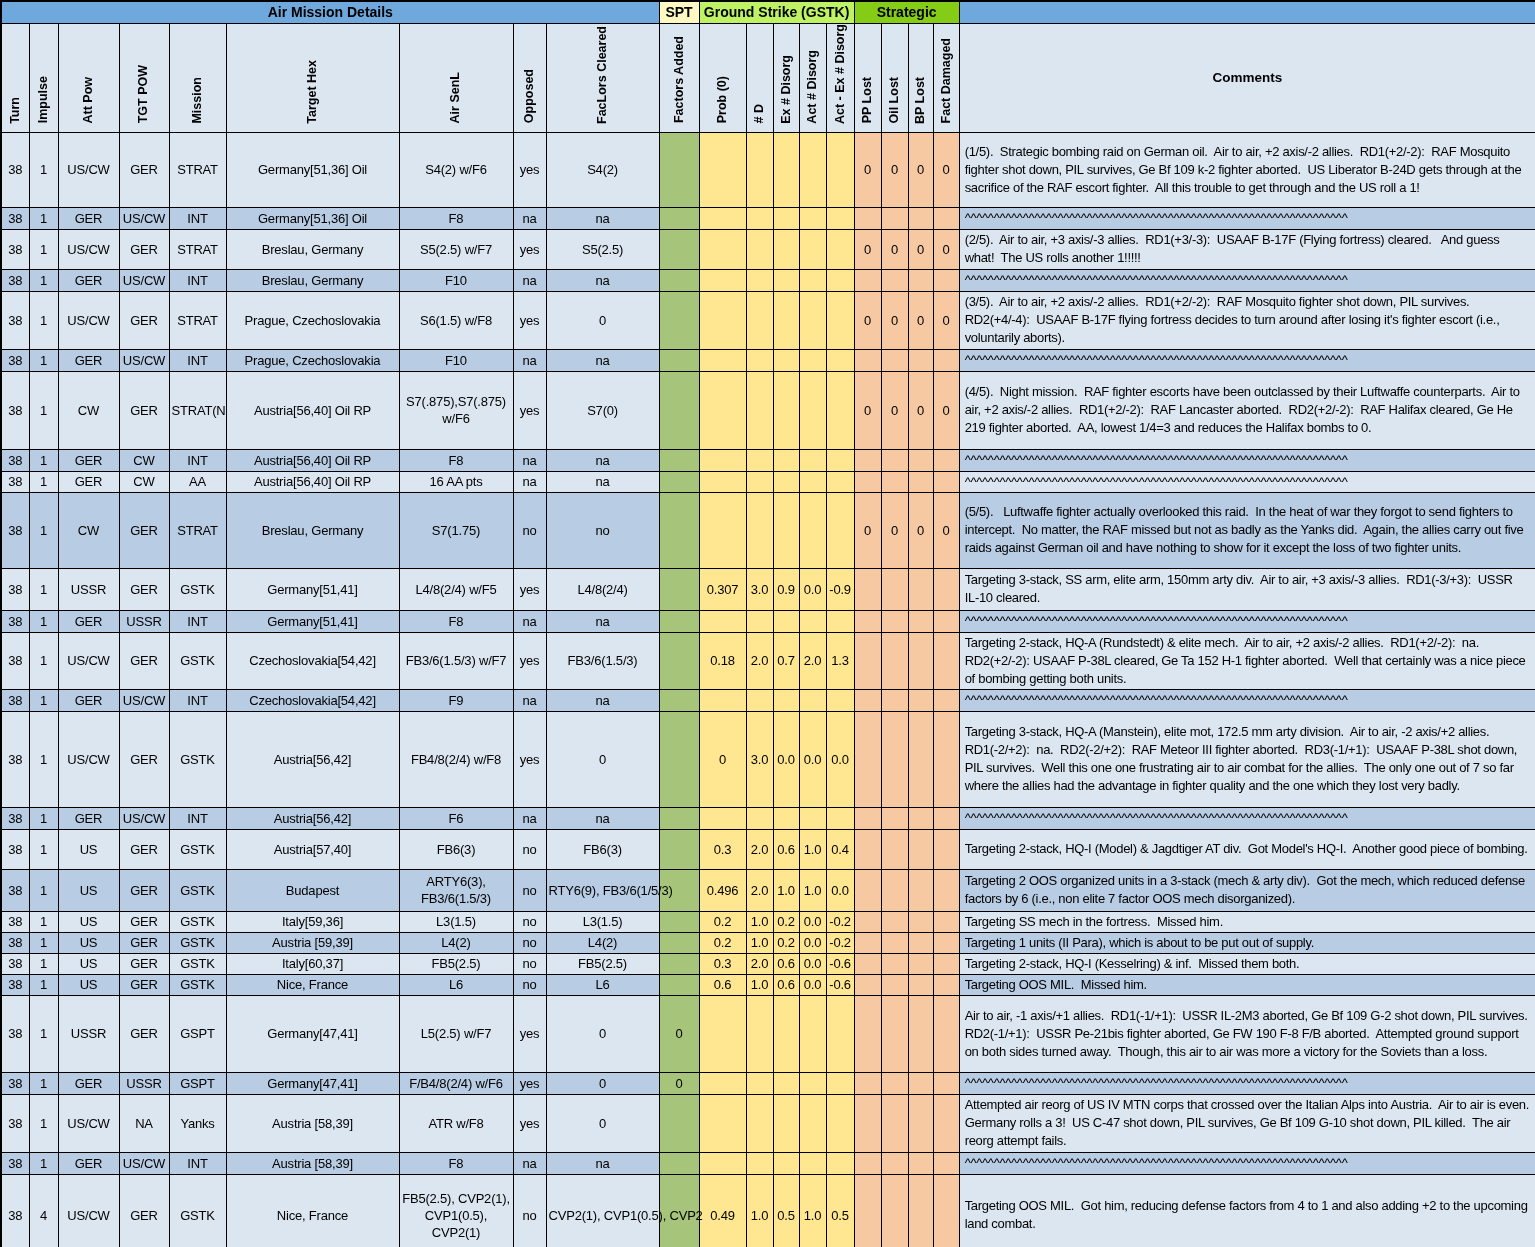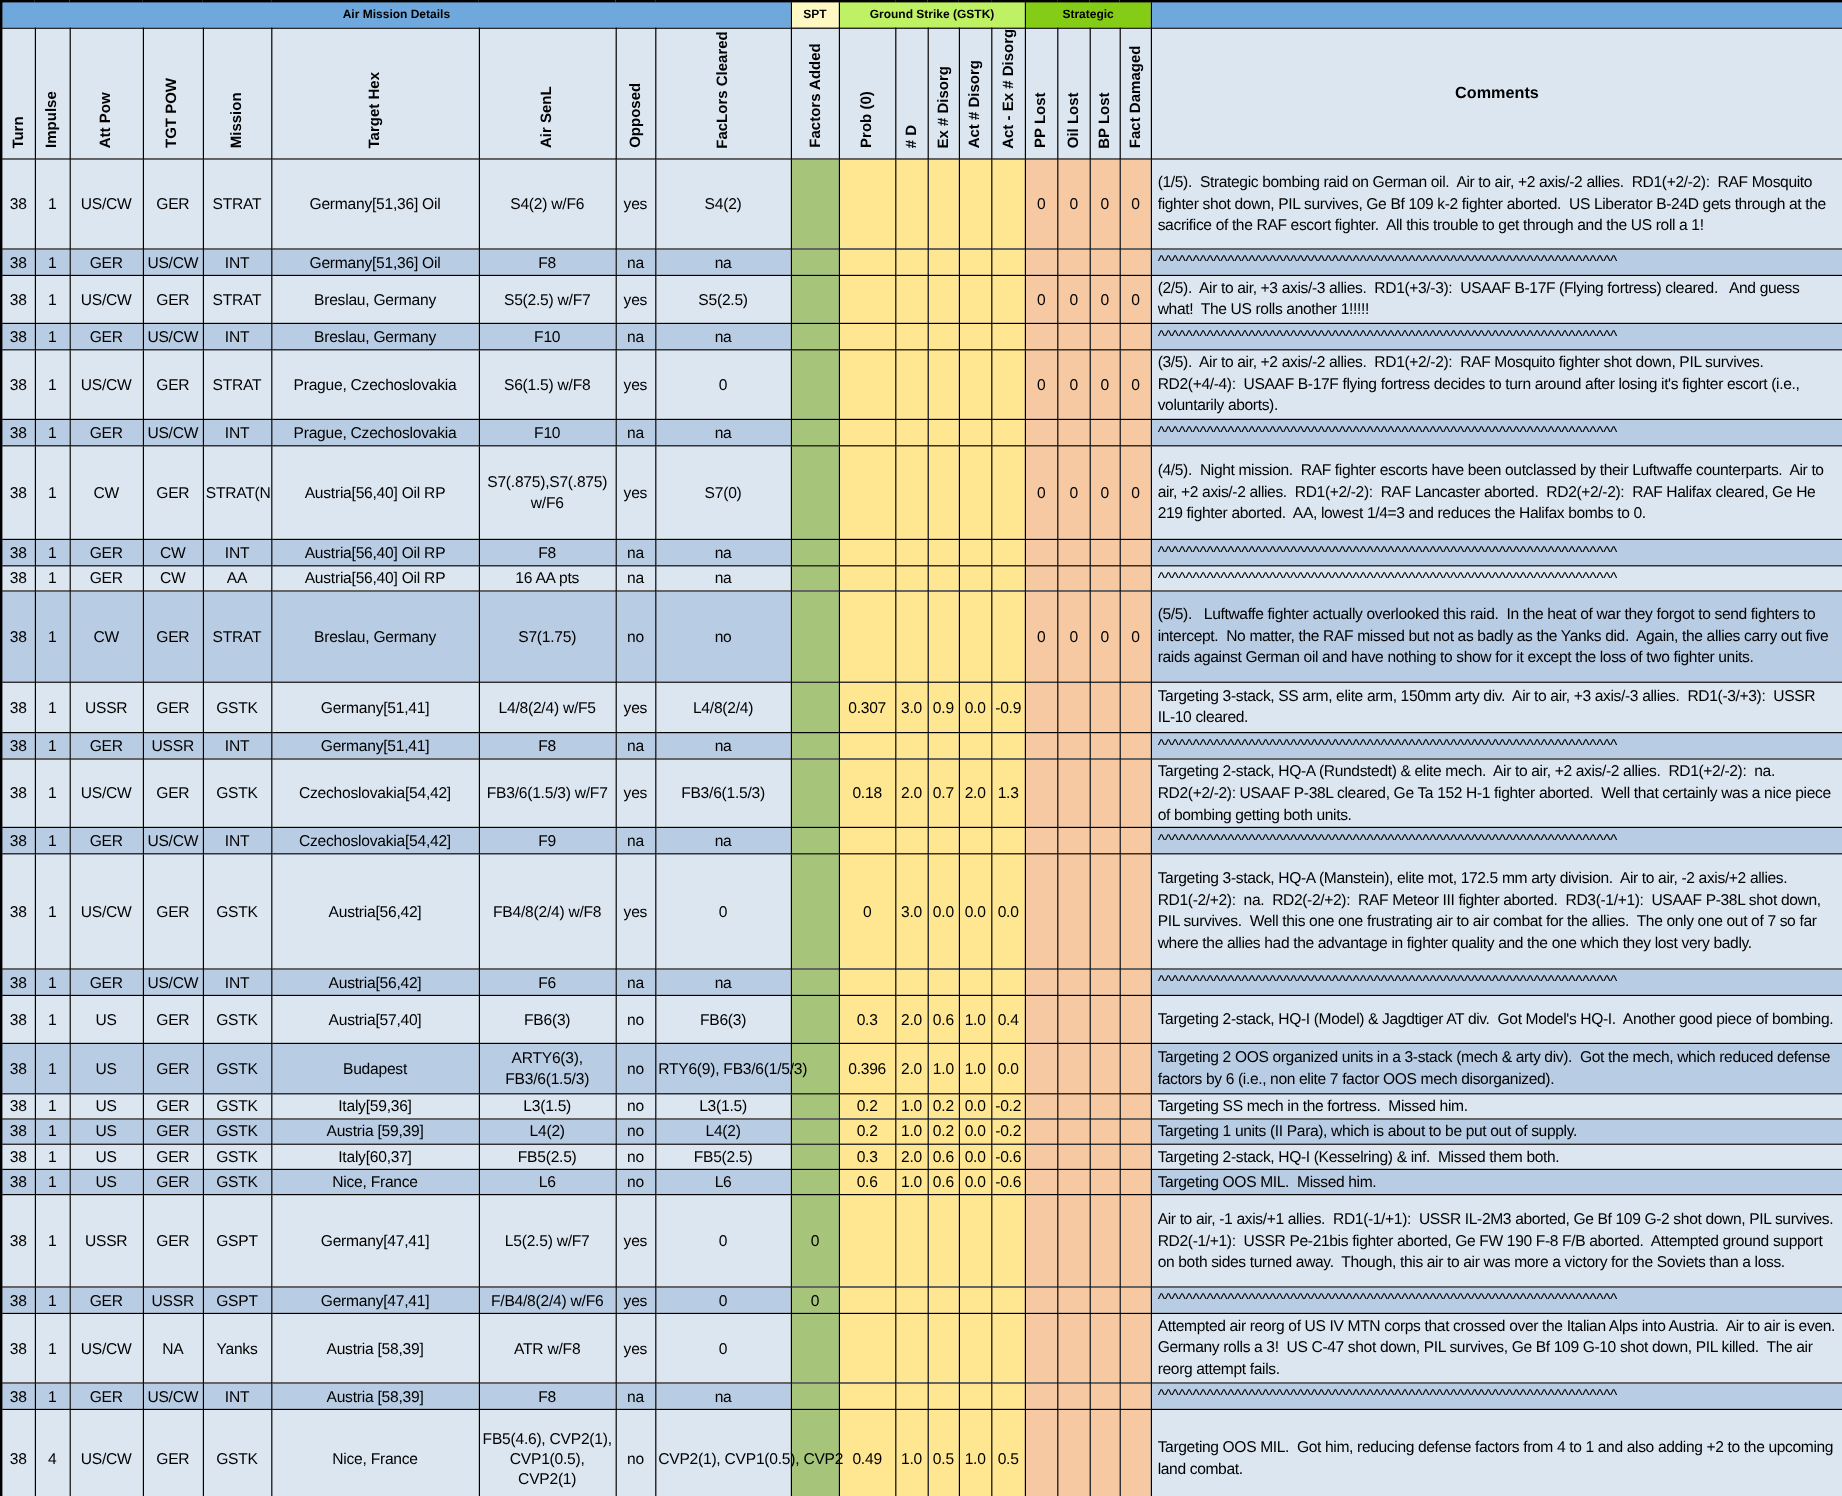--- a/index.html
+++ b/index.html
@@ -1,19 +1,19 @@
 <!DOCTYPE html>
 <html><head>
 <meta charset="utf-8">
 <style>
   html,body{margin:0;padding:0;background:#fff;}
   body{width:1535px;font-family:"Liberation Sans",sans-serif;color:#000;}
   table{border-collapse:collapse;table-layout:fixed;width:1535px;border:2px solid #000;}
   th,td{border:1px solid #000;overflow:hidden;}
-  .band{font-weight:bold;font-size:10px;vertical-align:middle;padding:0;}
+  .band{font-weight:bold;font-size:14px;vertical-align:middle;padding:0;}
   .band-blue{background:#6FA8DC;}
   .band-green{background:#fef9c3;}
   .band-yellow{background:#bef264;}
   .band-orange{background:#84cc16;}
   th.vh{background:#DCE6F1;vertical-align:bottom;text-align:center;padding:0 0 5px 0;font-size:12.5px;font-weight:bold;overflow:visible;}
   th.vh .v{writing-mode:vertical-rl;transform:rotate(180deg);display:inline-block;white-space:nowrap;line-height:1.05;}
   th.ch{background:#DCE6F1;text-align:center;vertical-align:middle;font-weight:bold;font-size:13.5px;}
   td{font-size:13px;line-height:17px;text-align:center;vertical-align:middle;padding:0 2px;letter-spacing:-0.2px;}
   tr.light td.plain{background:#DCE6F1;}
   tr.med td.plain{background:#B8CCE4;}
@@ -461,21 +461,21 @@
         <td class="plain"><span class="txt">38</span></td>
         <td class="plain"><span class="txt">1</span></td>
         <td class="plain"><span class="txt">US</span></td>
         <td class="plain"><span class="txt">GER</span></td>
         <td class="plain k-mission"><span class="txt">GSTK</span></td>
         <td class="plain"><span class="txt">Budapest</span></td>
         <td class="plain"><span class="txt">ARTY6(3), FB3/6(1.5/3)</span></td>
         <td class="plain"><span class="txt">no</span></td>
         <td class="plain spill"><span class="txt">RTY6(9), FB3/6(1/5/3)</span></td>
         <td class="c-green"><span class="txt"></span></td>
-        <td class="c-yellow"><span class="txt">0.396</span></td>
+        <td class="c-yellow"><span class="txt">0.496</span></td>
         <td class="c-yellow"><span class="txt">2.0</span></td>
         <td class="c-yellow"><span class="txt">1.0</span></td>
         <td class="c-yellow"><span class="txt">1.0</span></td>
         <td class="c-yellow"><span class="txt">0.0</span></td>
         <td class="c-orange"><span class="txt"></span></td>
         <td class="c-orange"><span class="txt"></span></td>
         <td class="c-orange"><span class="txt"></span></td>
         <td class="c-orange"><span class="txt"></span></td>
         <td class="plain c-comments"><span class="txt">Targeting 2 OOS organized units in a 3-stack (mech &amp; arty div).  Got the mech, which reduced defense factors by 6 (i.e., non elite 7 factor OOS mech disorganized).</span></td>
       </tr>
@@ -655,21 +655,21 @@
         <td class="c-orange"><span class="txt"></span></td>
         <td class="plain c-comments"><span class="txt">^^^^^^^^^^^^^^^^^^^^^^^^^^^^^^^^^^^^^^^^^^^^^^^^^^^^^^^^^^^^^^^^^^</span></td>
       </tr>
       <tr class="light" style="height: 83px;">
         <td class="plain"><span class="txt">38</span></td>
         <td class="plain"><span class="txt">4</span></td>
         <td class="plain"><span class="txt">US/CW</span></td>
         <td class="plain"><span class="txt">GER</span></td>
         <td class="plain k-mission"><span class="txt">GSTK</span></td>
         <td class="plain"><span class="txt">Nice, France</span></td>
-        <td class="plain"><span class="txt">FB5(4.6), CVP2(1), CVP1(0.5), CVP2(1)</span></td>
+        <td class="plain"><span class="txt">FB5(2.5), CVP2(1), CVP1(0.5), CVP2(1)</span></td>
         <td class="plain"><span class="txt">no</span></td>
         <td class="plain spill"><span class="txt">CVP2(1), CVP1(0.5), CVP2</span></td>
         <td class="c-green"><span class="txt"></span></td>
         <td class="c-yellow"><span class="txt">0.49</span></td>
         <td class="c-yellow"><span class="txt">1.0</span></td>
         <td class="c-yellow"><span class="txt">0.5</span></td>
         <td class="c-yellow"><span class="txt">1.0</span></td>
         <td class="c-yellow"><span class="txt">0.5</span></td>
         <td class="c-orange"><span class="txt"></span></td>
         <td class="c-orange"><span class="txt"></span></td>

